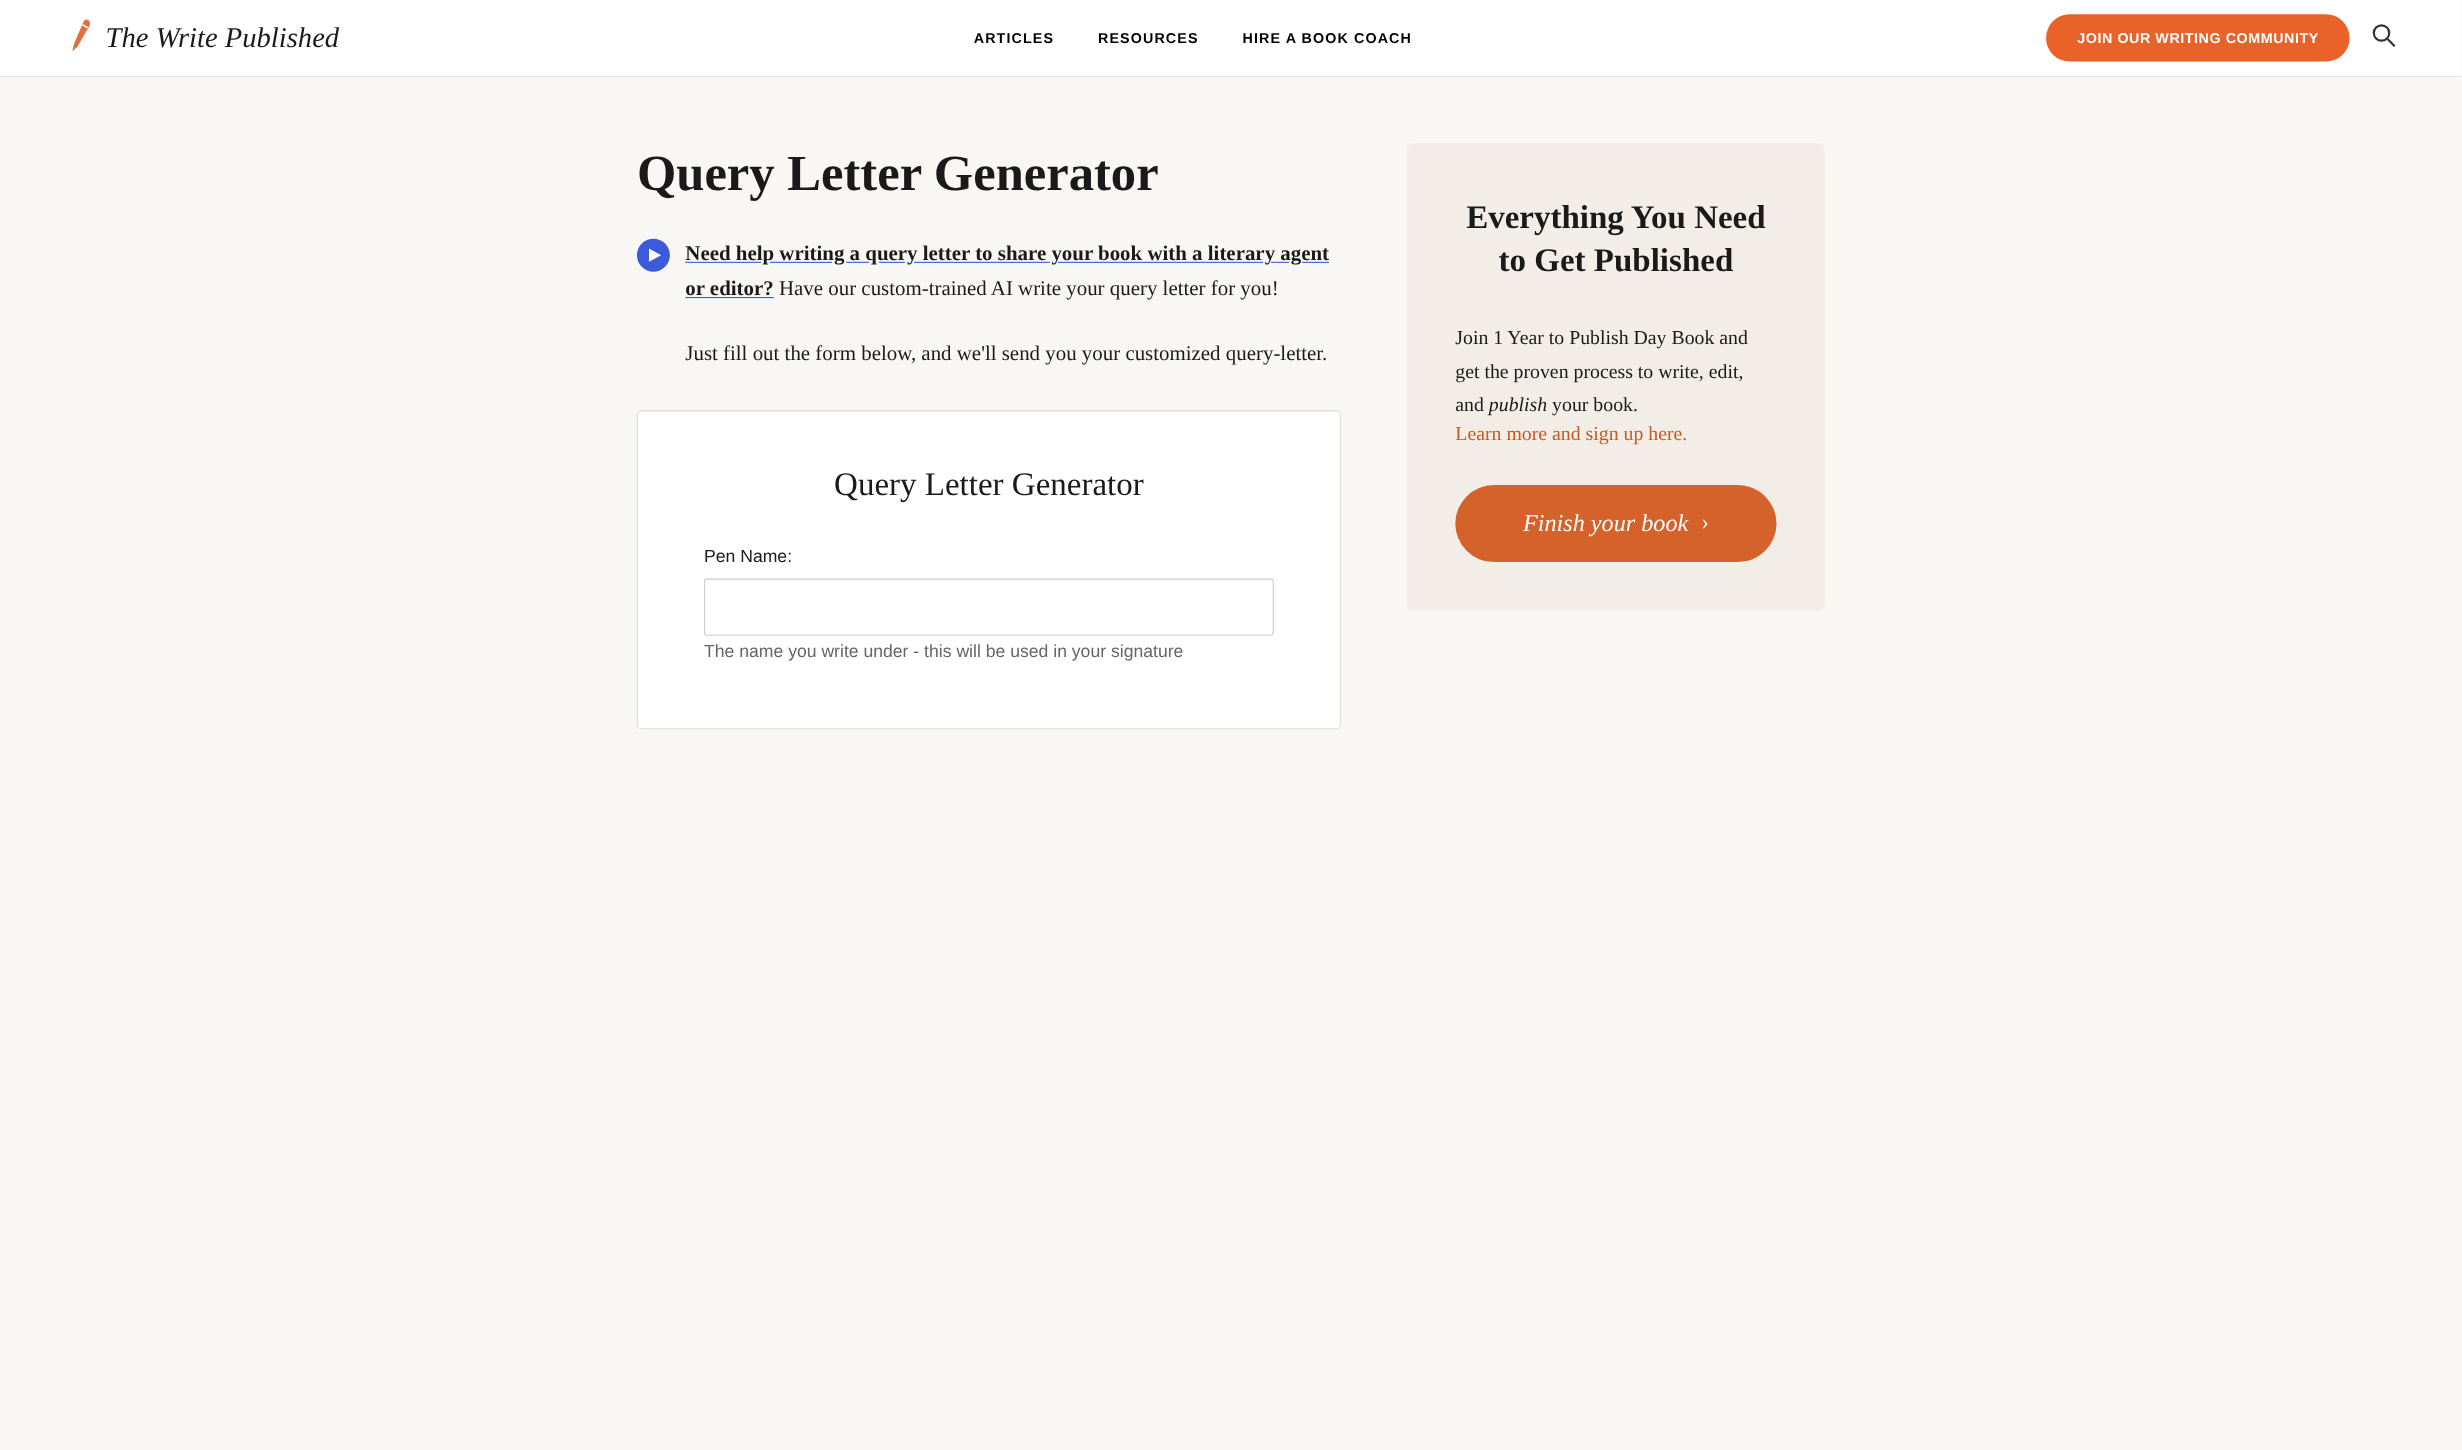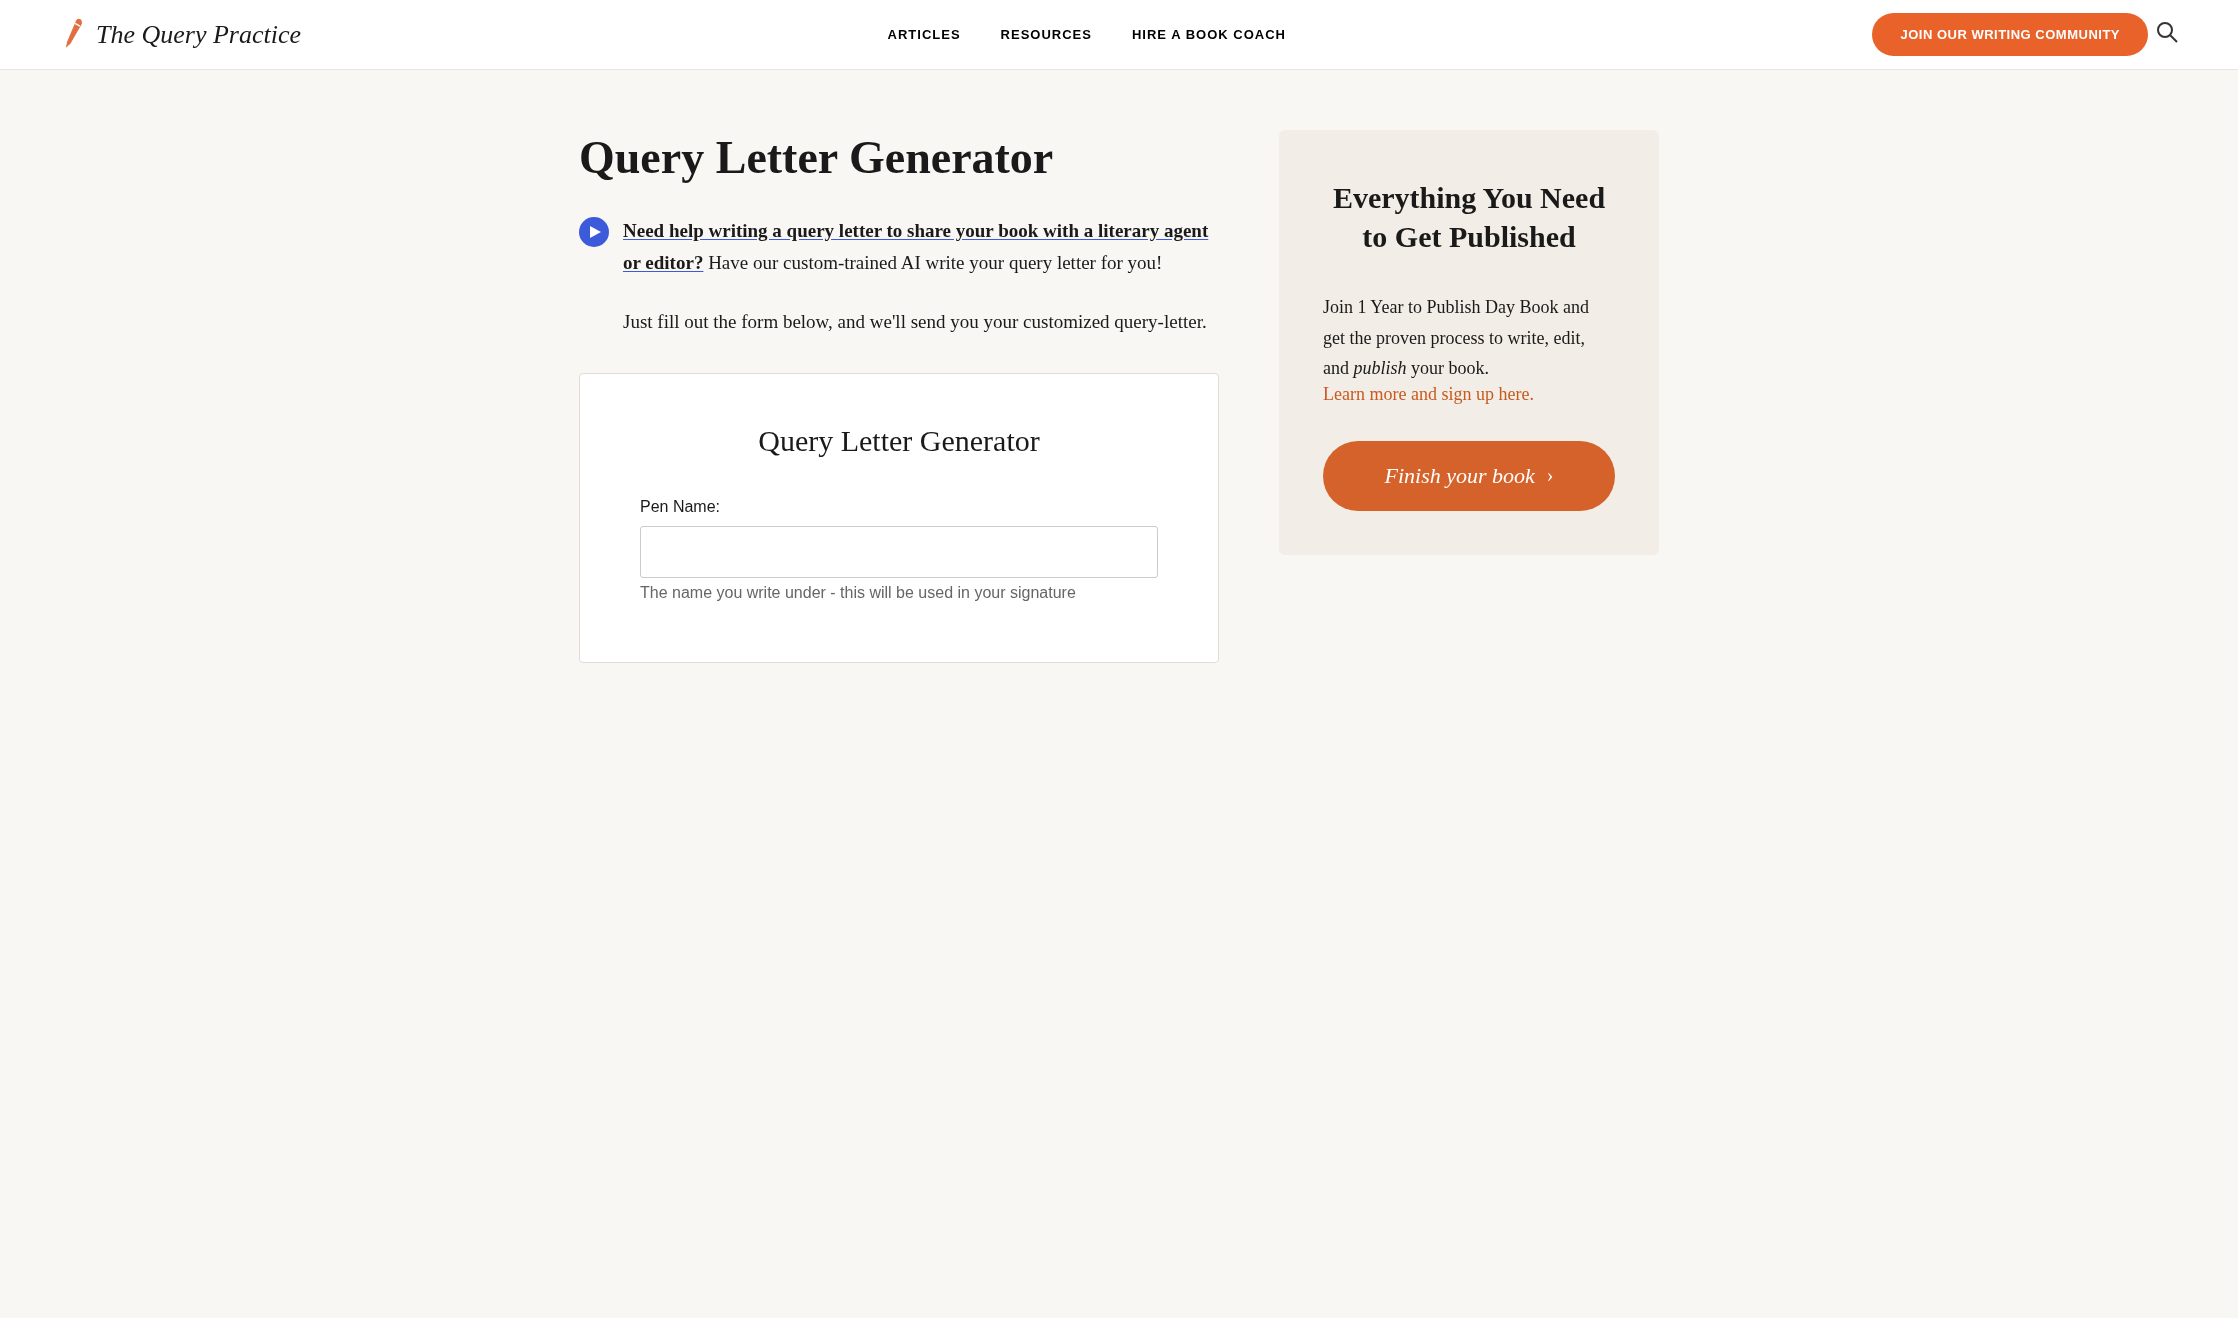--- a/index.html
+++ b/index.html
@@ -69,21 +69,21 @@
       font-size: 13px;
       font-weight: 700;
       letter-spacing: 0.5px;
       cursor: pointer;
       text-transform: uppercase;
     }
 
     .header-right {
       display: flex;
       align-items: center;
-      gap: 8px;
+      gap: 20px;
     }
 
     .search-icon-btn {
       background: none;
       border: none;
       cursor: pointer;
       font-size: 20px;
       color: #555;
     }
 
@@ -290,21 +290,21 @@
 <body>
 
 <header>
   <div class="logo-area">
     <span class="logo-icon">
       <svg width="28" height="28" viewBox="0 0 28 28" fill="none">
         <path d="M20 4 C22 2 26 3 24 8 L8 24 L4 26 L6 22 Z" fill="#e07040" stroke="#e07040" stroke-width="1"></path>
         <path d="M18 6 L22 10" stroke="#fff" stroke-width="1.5"></path>
       </svg>
     </span>
-    <span class="logo-text">The Query Practice</span>
+    <span class="logo-text">The Write Published</span>
   </div>
 
   <nav>
     <a class="nav-link">ARTICLES</a>
     <a class="nav-link">RESOURCES</a>
     <a class="nav-link">HIRE A BOOK COACH</a>
   </nav>
 
   <div class="header-right">
     <button class="join-btn">JOIN OUR WRITING COMMUNITY</button>

